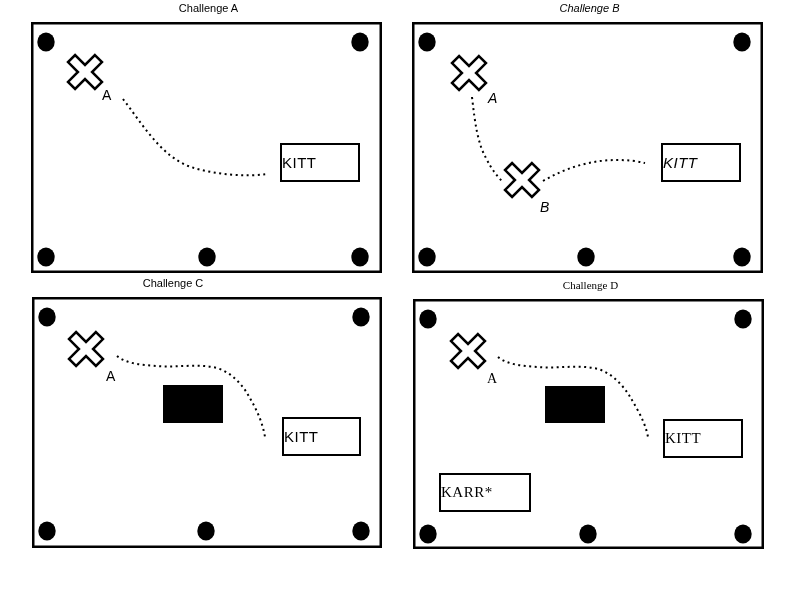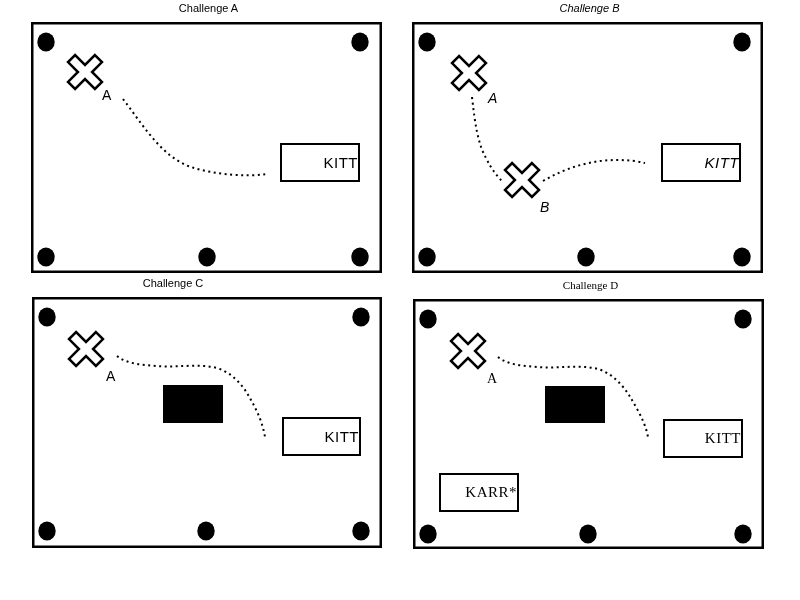--- a/index.html
+++ b/index.html
@@ -20,21 +20,21 @@
     white-space: nowrap;
   }
   .arena-svg { display: block; }
   .robot-box {
     position: absolute;
     box-sizing: border-box;
     border: 2px solid #000000;
     background: #ffffff;
     display: flex;
     align-items: center;
-    justify-content: flex-end;
+    justify-content: flex-start;
     font-size: 15px;
     letter-spacing: 0.5px;
   }
   .marker-label {
     position: absolute;
     font-size: 14px;
     line-height: 1;
     color: #000000;
   }
   #panel-a { left: 31px;  top: 22px;  width: 351px; height: 251px; }
@@ -113,16 +113,16 @@
     <ellipse cx="175" cy="235" rx="8.7" ry="9.5" fill="#000000"></ellipse>
     <ellipse cx="330" cy="235" rx="8.7" ry="9.5" fill="#000000"></ellipse>
     <rect x="132" y="87" width="60" height="37" fill="#000000"></rect>
     <path d="M85,58 C95,66 110,67 125,68 C145,70 165,65 185,70 C198,74 208,84 216,96 C223,108 232,122 235,138" fill="none" stroke="#000000" stroke-width="2" stroke-dasharray="2 3.5"></path>
     <path transform="translate(55,52) rotate(45)" d="M-5,-19 L5,-19 L5,-5 L19,-5 L19,5 L5,5 L5,19 L-5,19 L-5,5 L-19,5 L-19,-5 L-5,-5 Z" fill="#ffffff" stroke="#000000" stroke-width="2.5"></path>
   </svg>
   <span class="marker-label" style="left:74px; top:73px;">A</span>
   <div class="robot-box" style="left:250px; top:120px; width:80px; height:39px;">
     <span>KITT</span>
   </div>
-  <div class="robot-box" style="left:26px; top:174px; width:80px; height:39px;">
+  <div class="robot-box" style="left:26px; top:174px; width:92px; height:39px;">
     <span>KARR*</span>
   </div>
 </div>
 
 </body></html>

